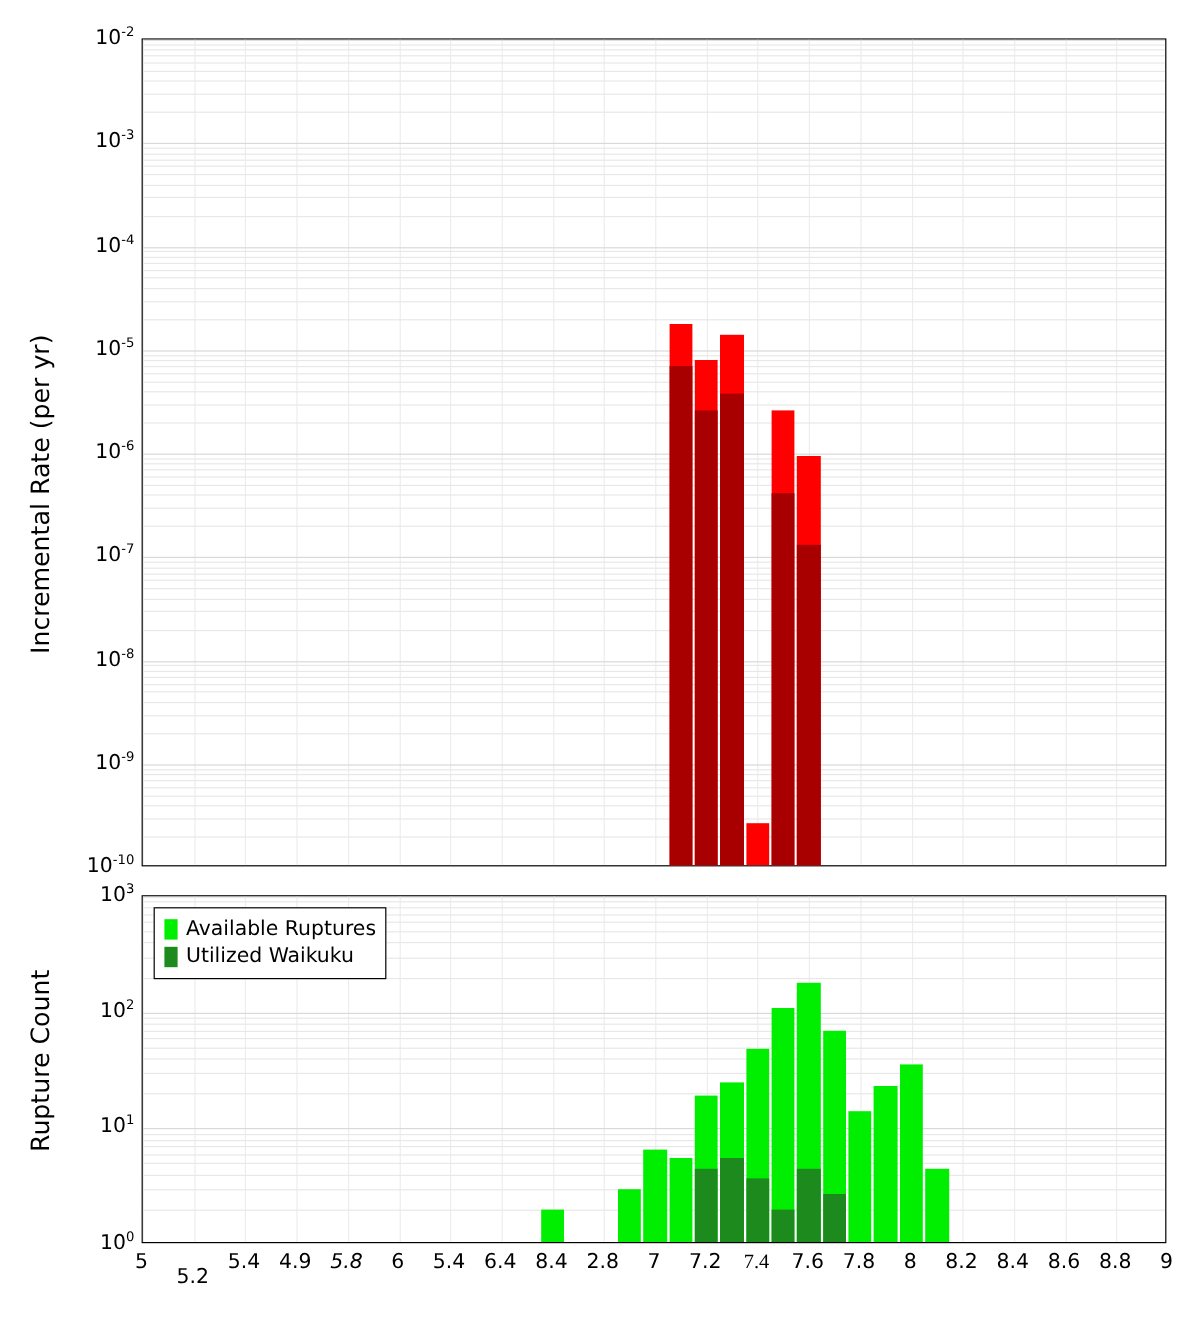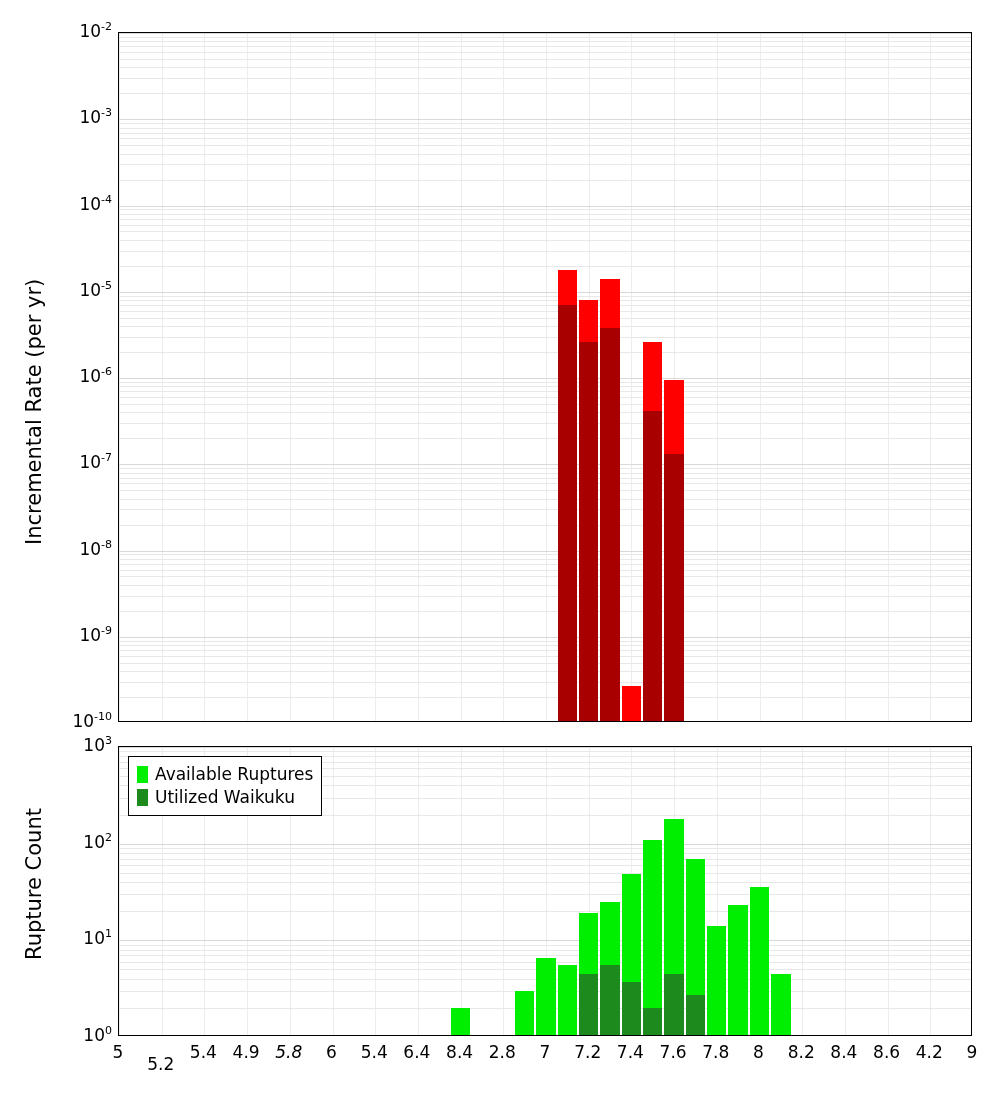--- a/index.html
+++ b/index.html
@@ -288,25 +288,25 @@
       <div class="xtick" style="left: 173.4px; top: 1042px;">5.4</div>
       <div class="xtick" style="left: 216.1px; top: 1042px;">4.9</div>
       <div class="xtick" style="left: 258.8px; top: 1042px; font-style: italic;">5.8</div>
       <div class="xtick" style="left: 301.5px; top: 1042px;">6</div>
       <div class="xtick" style="left: 344.2px; top: 1042px;">5.4</div>
       <div class="xtick" style="left: 386.9px; top: 1042px;">6.4</div>
       <div class="xtick" style="left: 429.6px; top: 1042px;">8.4</div>
       <div class="xtick" style="left: 472.3px; top: 1042px;">2.8</div>
       <div class="xtick" style="left: 515px; top: 1042px;">7</div>
       <div class="xtick" style="left: 557.7px; top: 1042px;">7.2</div>
-      <div class="xtick" style="left: 600.4px; top: 1042px;">7.4</div>
+      <div class="xtick" style="left: 600.4px; top: 1042px; font-family: Liberation Serif, serif;">7.4</div>
       <div class="xtick" style="left: 643.1px; top: 1042px;">7.6</div>
       <div class="xtick" style="left: 685.8px; top: 1042px;">7.8</div>
       <div class="xtick" style="left: 728.5px; top: 1042px;">8</div>
       <div class="xtick" style="left: 771.2px; top: 1042px;">8.2</div>
       <div class="xtick" style="left: 813.9px; top: 1042px;">8.4</div>
       <div class="xtick" style="left: 856.6px; top: 1042px;">8.6</div>
-      <div class="xtick" style="left: 899.3px; top: 1042px;">4.2</div>
+      <div class="xtick" style="left: 899.3px; top: 1042px;">8.8</div>
       <div class="xtick" style="left: 942px; top: 1042px;">9</div>
     </div>
 
 
 </div>
 
 </body></html>

